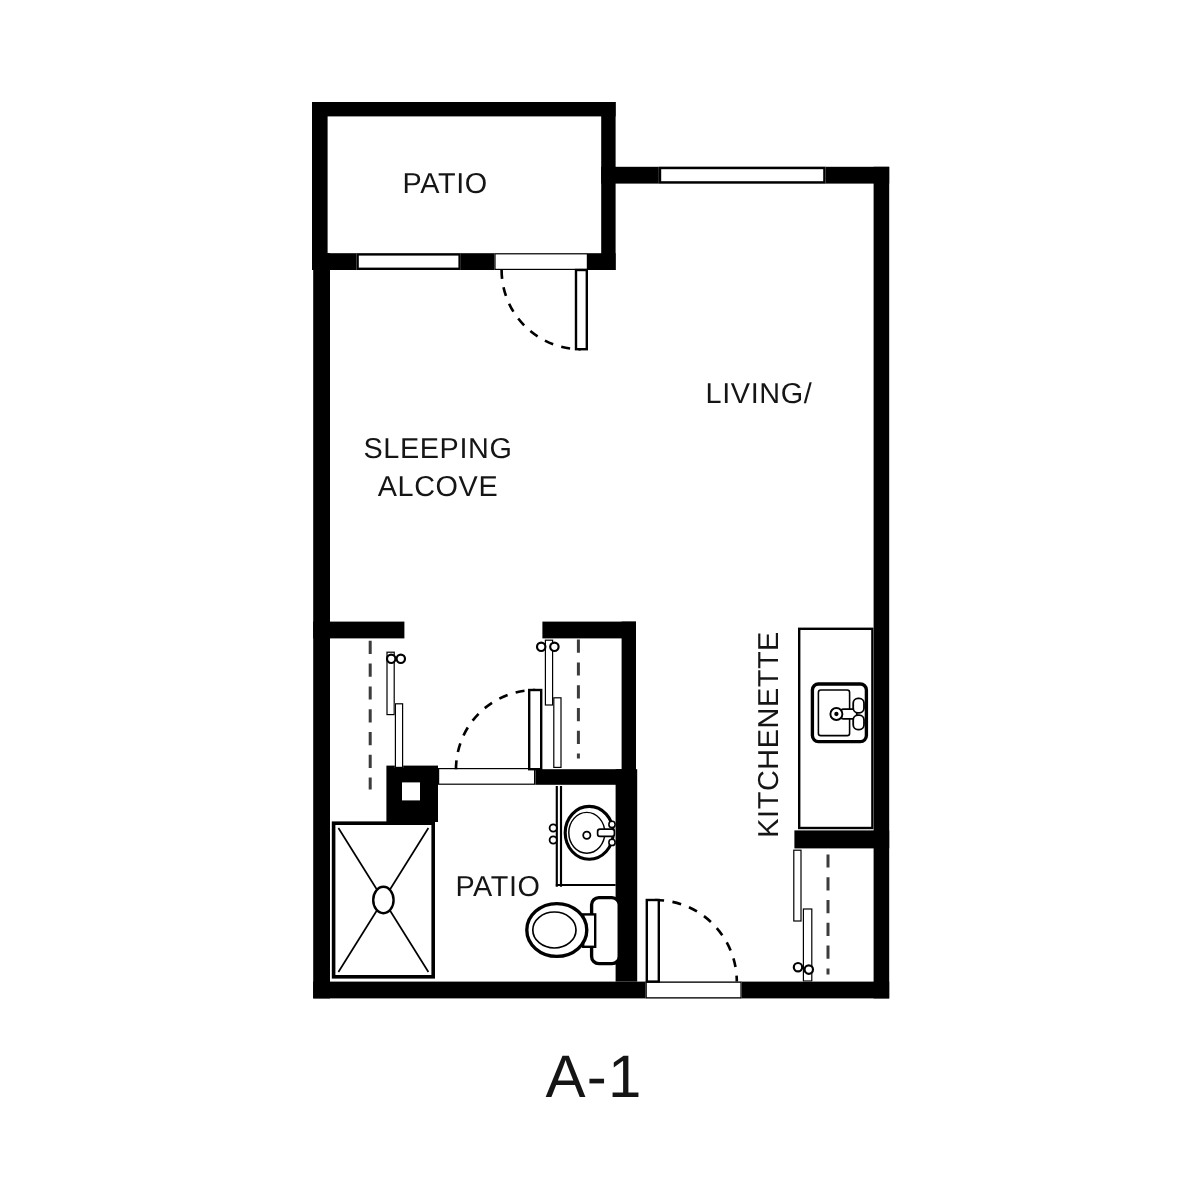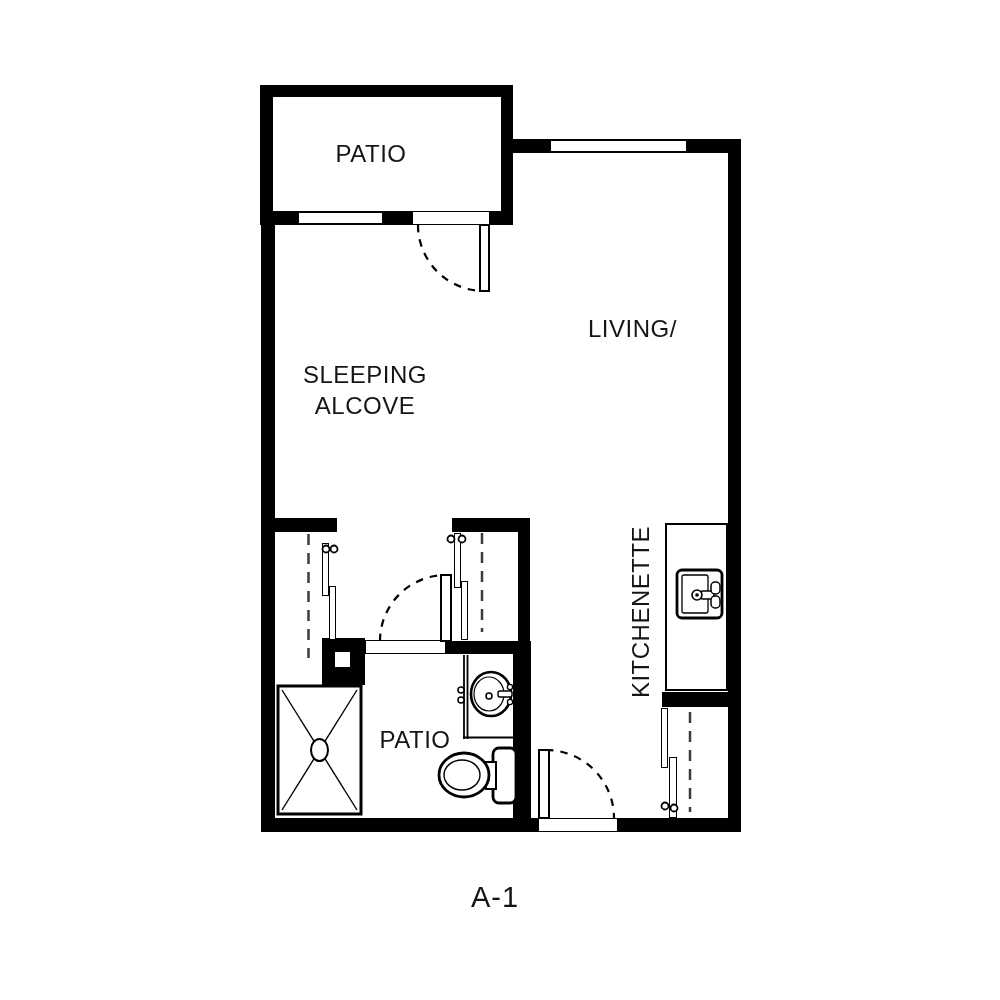--- a/index.html
+++ b/index.html
@@ -12,21 +12,21 @@
   .win { position:absolute; background:#ffffff; border:2px solid #000000; box-sizing:border-box; }
   .opening { position:absolute; background:#ffffff; border:1.5px solid #000000; box-sizing:border-box; }
   .panel { position:absolute; background:#ffffff; border:1.5px solid #000000; box-sizing:border-box; }
   .notch { position:absolute; background:#ffffff; }
   .lbl {
     position:absolute; font-size:24px; color:#151515; letter-spacing:0.5px;
     line-height:31px; text-align:center; white-space:nowrap;
   }
   .lbl-left { text-align:left; }
   .rot { transform:rotate(-90deg); }
-  .title-lbl { font-size:29px; letter-spacing:1px; line-height:50px; }
+  .title-lbl { font-size:50px; letter-spacing:1px; line-height:50px; }
   svg.overlay { position:absolute; left:0; top:0; width:1000px; height:1000px; }
 </style>
 </head>
 <body>
 
 <div class="plan">
 
   <div class="wall" style="left:260px;top:85px;width:253px;height:12px;"></div>
   <div class="wall" style="left:260px;top:85px;width:13px;height:140px;"></div>
   <div class="wall" style="left:501px;top:85px;width:12px;height:140px;"></div>

